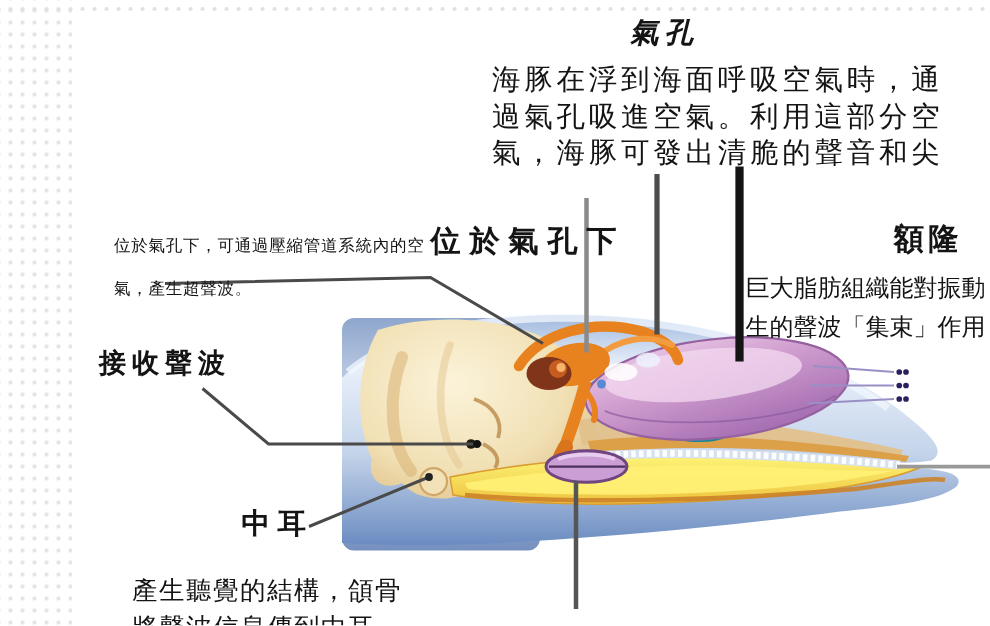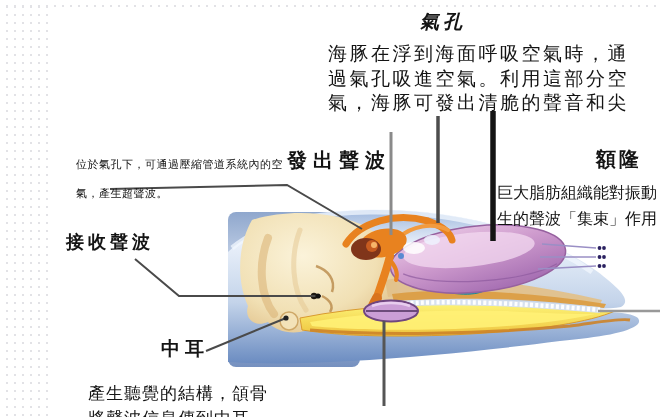--- a/index.html
+++ b/index.html
@@ -160,21 +160,21 @@
     <circle cx="286" cy="318" r="2.6" fill="#222222"></circle>
     <line x1="384" y1="321" x2="384" y2="406" stroke="#555555" stroke-width="3"></line>
     <line x1="598" y1="311" x2="660" y2="311" stroke="#999999" stroke-width="2.5"></line>
   </svg>
 
   <div class="lbl" id="h-qikong">氣孔</div>
   <div class="para" id="p-qikong">海豚在浮到海面呼吸空氣時，通過氣孔吸進空氣。利用這部分空氣，海豚可發出清脆的聲音和尖</div>
 
   <div class="para" id="p-biyenang">位於氣孔下，可通過壓縮管道系統內的空氣，產生超聲波。</div>
 
-  <div class="lbl" id="h-fachu">發出聲波</div>
+  <div class="lbl" id="h-fachu">位於氣孔下</div>
 
   <div class="lbl" id="h-elong">額隆</div>
   <div class="para" id="p-elong">巨大脂肪組織能對振動生的聲波「集束」作用</div>
 
   <div class="lbl" id="h-jieshou">接收聲波</div>
 
   <div class="lbl" id="h-zhonger">中耳</div>
   <div class="para" id="p-zhonger">產生聽覺的結構，頜骨將聲波信息傳到中耳</div>
 
 </div>

